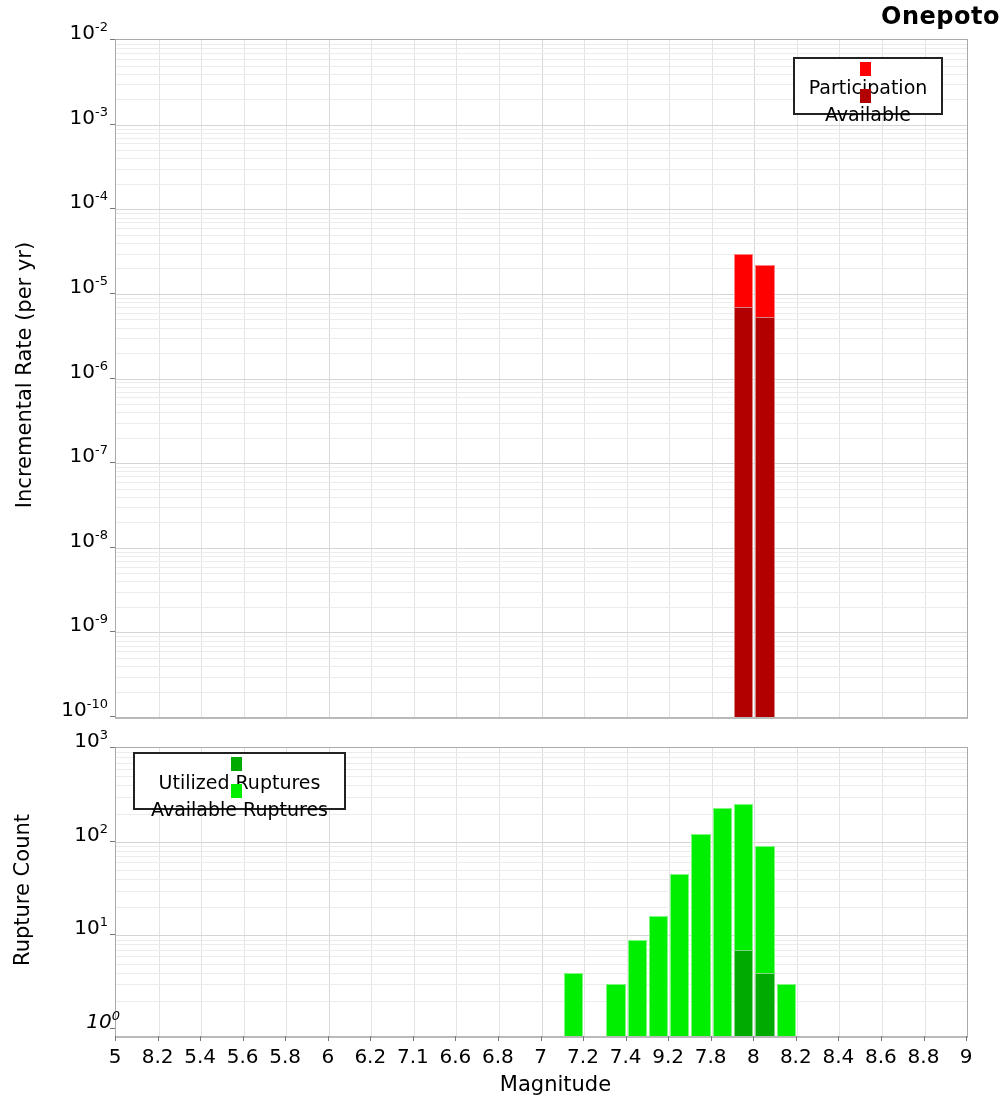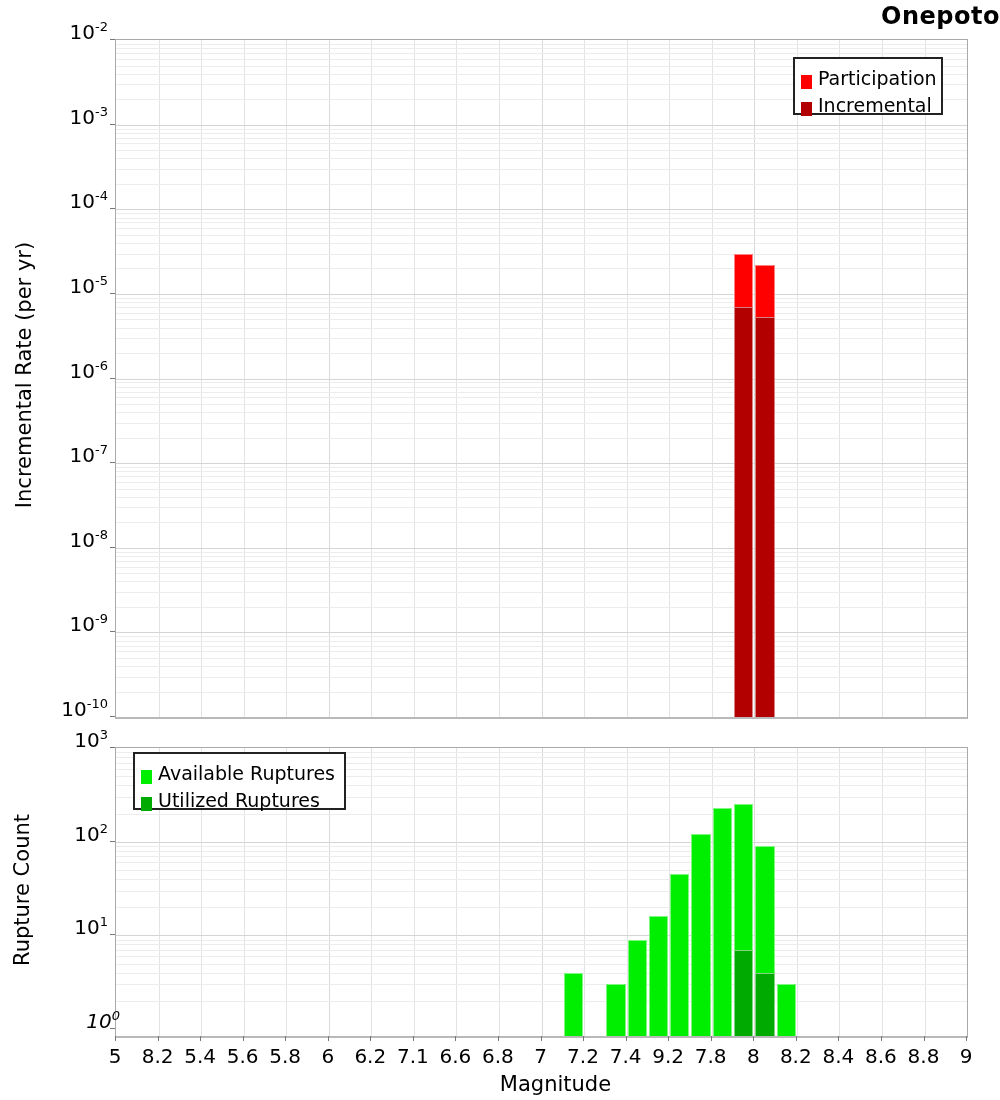--- a/index.html
+++ b/index.html
@@ -33,21 +33,21 @@
     transform:rotate(-90deg);line-height:28px;
   }
   .axis-title-y.short{width:400px;}
   .axis-title-x{
     position:absolute;left:130px;width:851px;text-align:center;font-size:21px;
   }
   .legend{
     position:absolute;background:#fff;border:2px solid #222;
     padding:3px 6px 2px 6px;box-sizing:border-box;z-index:5;
   }
-  .legend-item{display:flex;align-items:flex-end;height:27px;}
+  .legend-item{display:flex;align-items:center;height:27px;flex-direction:column;}
   .swatch{display:inline-block;width:11px;height:14px;margin-right:6px;flex:0 0 auto;}
   .legend-label{font-size:19px;white-space:nowrap;}
 </style>
 </head>
 <body>
 
 <div id="fig">
 
   <div class="chart-title">Onepoto</div>
 
@@ -212,32 +212,32 @@
       <div class="bar" style="left: 639.3px; width: 19.3px; top: 224.6px; height: 63.4px; background: rgb(0, 170, 0);"></div>
     </div>
 
   <div class="legend" style="left:793px;top:57px;width:150px;height:58px;">
     <div class="legend-item">
       <span class="swatch" style="background: rgb(255, 0, 0);"></span>
       <span class="legend-label">Participation</span>
     </div>
     <div class="legend-item">
       <span class="swatch" style="background: rgb(178, 0, 0);"></span>
-      <span class="legend-label">Incremental</span>
+      <span class="legend-label">Available</span>
     </div>
   </div>
 
   <div class="legend" style="left:133px;top:752px;width:213px;height:58px;">
+    <div class="legend-item">
+      <span class="swatch" style="background: rgb(0, 170, 0);"></span>
+      <span class="legend-label">Utilized Ruptures</span>
+    </div>
     <div class="legend-item">
       <span class="swatch" style="background: rgb(0, 238, 0);"></span>
       <span class="legend-label">Available Ruptures</span>
-    </div>
-    <div class="legend-item">
-      <span class="swatch" style="background: rgb(0, 170, 0);"></span>
-      <span class="legend-label">Utilized Ruptures</span>
     </div>
   </div>
 
   <div class="axis-title-x" style="top:1072px;">Magnitude</div>
 
 <div class="ytick-label" style="left: 38px; width: 70px; top: 19px;">10<sup>-2</sup></div>
     <div class="tickmark-y" style="left: 110px; top: 39px;"></div>
     <div class="ytick-label" style="left: 38px; width: 70px; top: 103.6px;">10<sup>-3</sup></div>
     <div class="tickmark-y" style="left: 110px; top: 123.6px;"></div>
     <div class="ytick-label" style="left: 38px; width: 70px; top: 188.3px;">10<sup>-4</sup></div>

